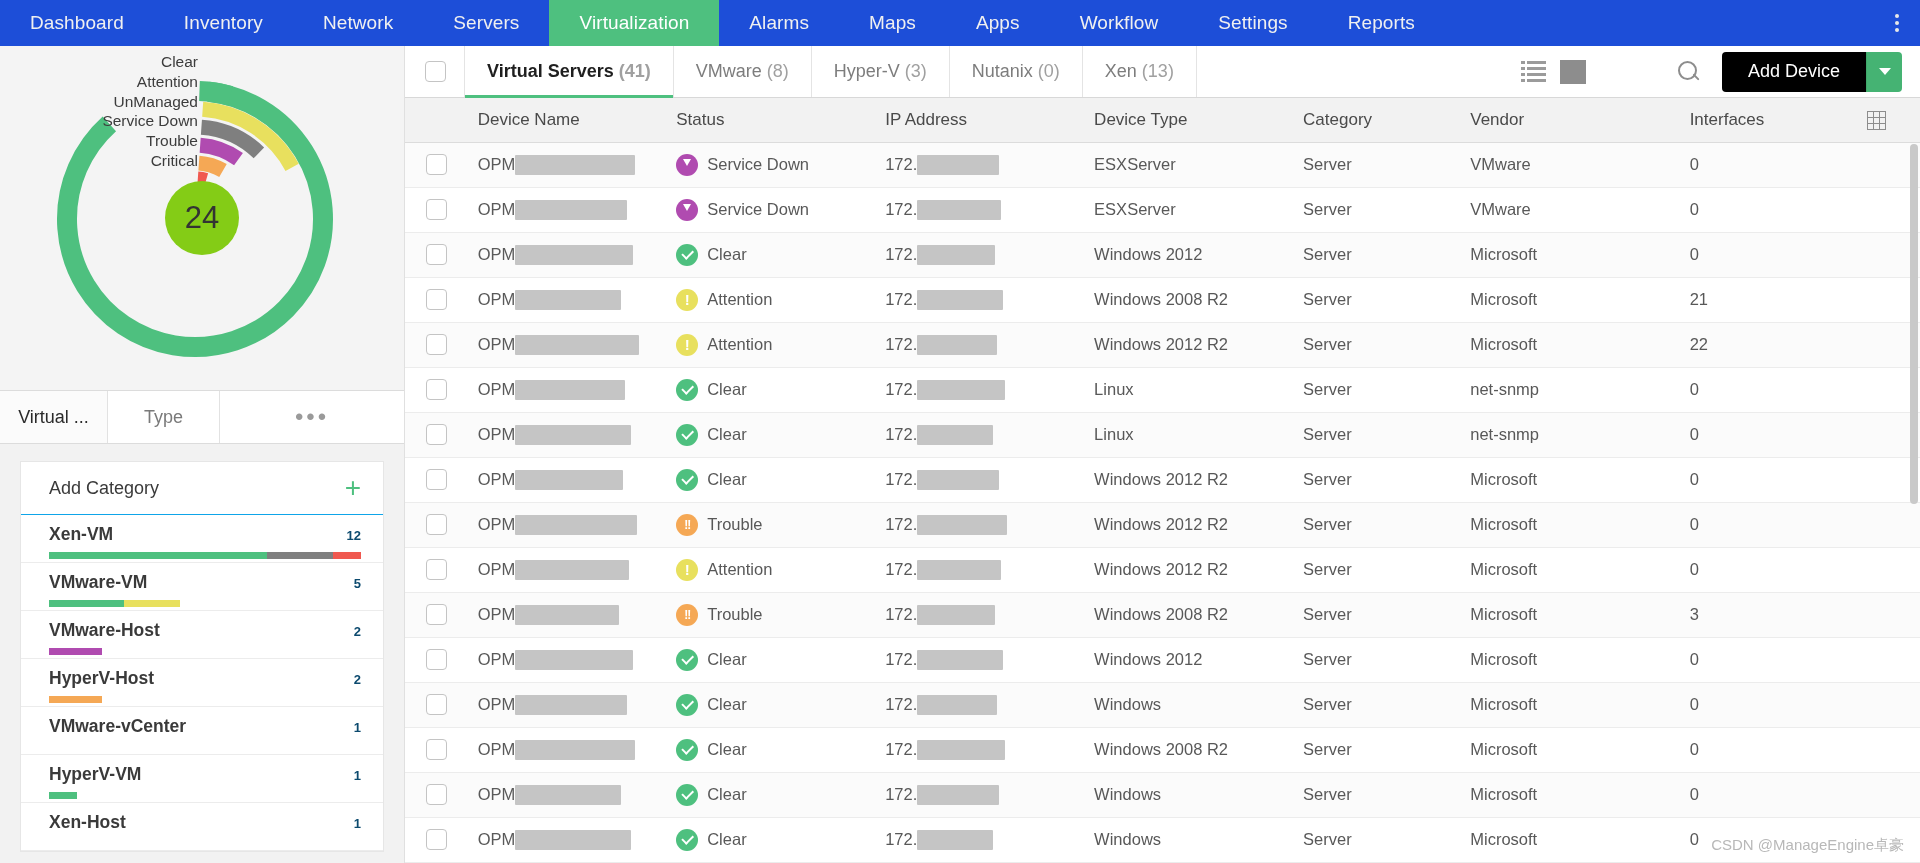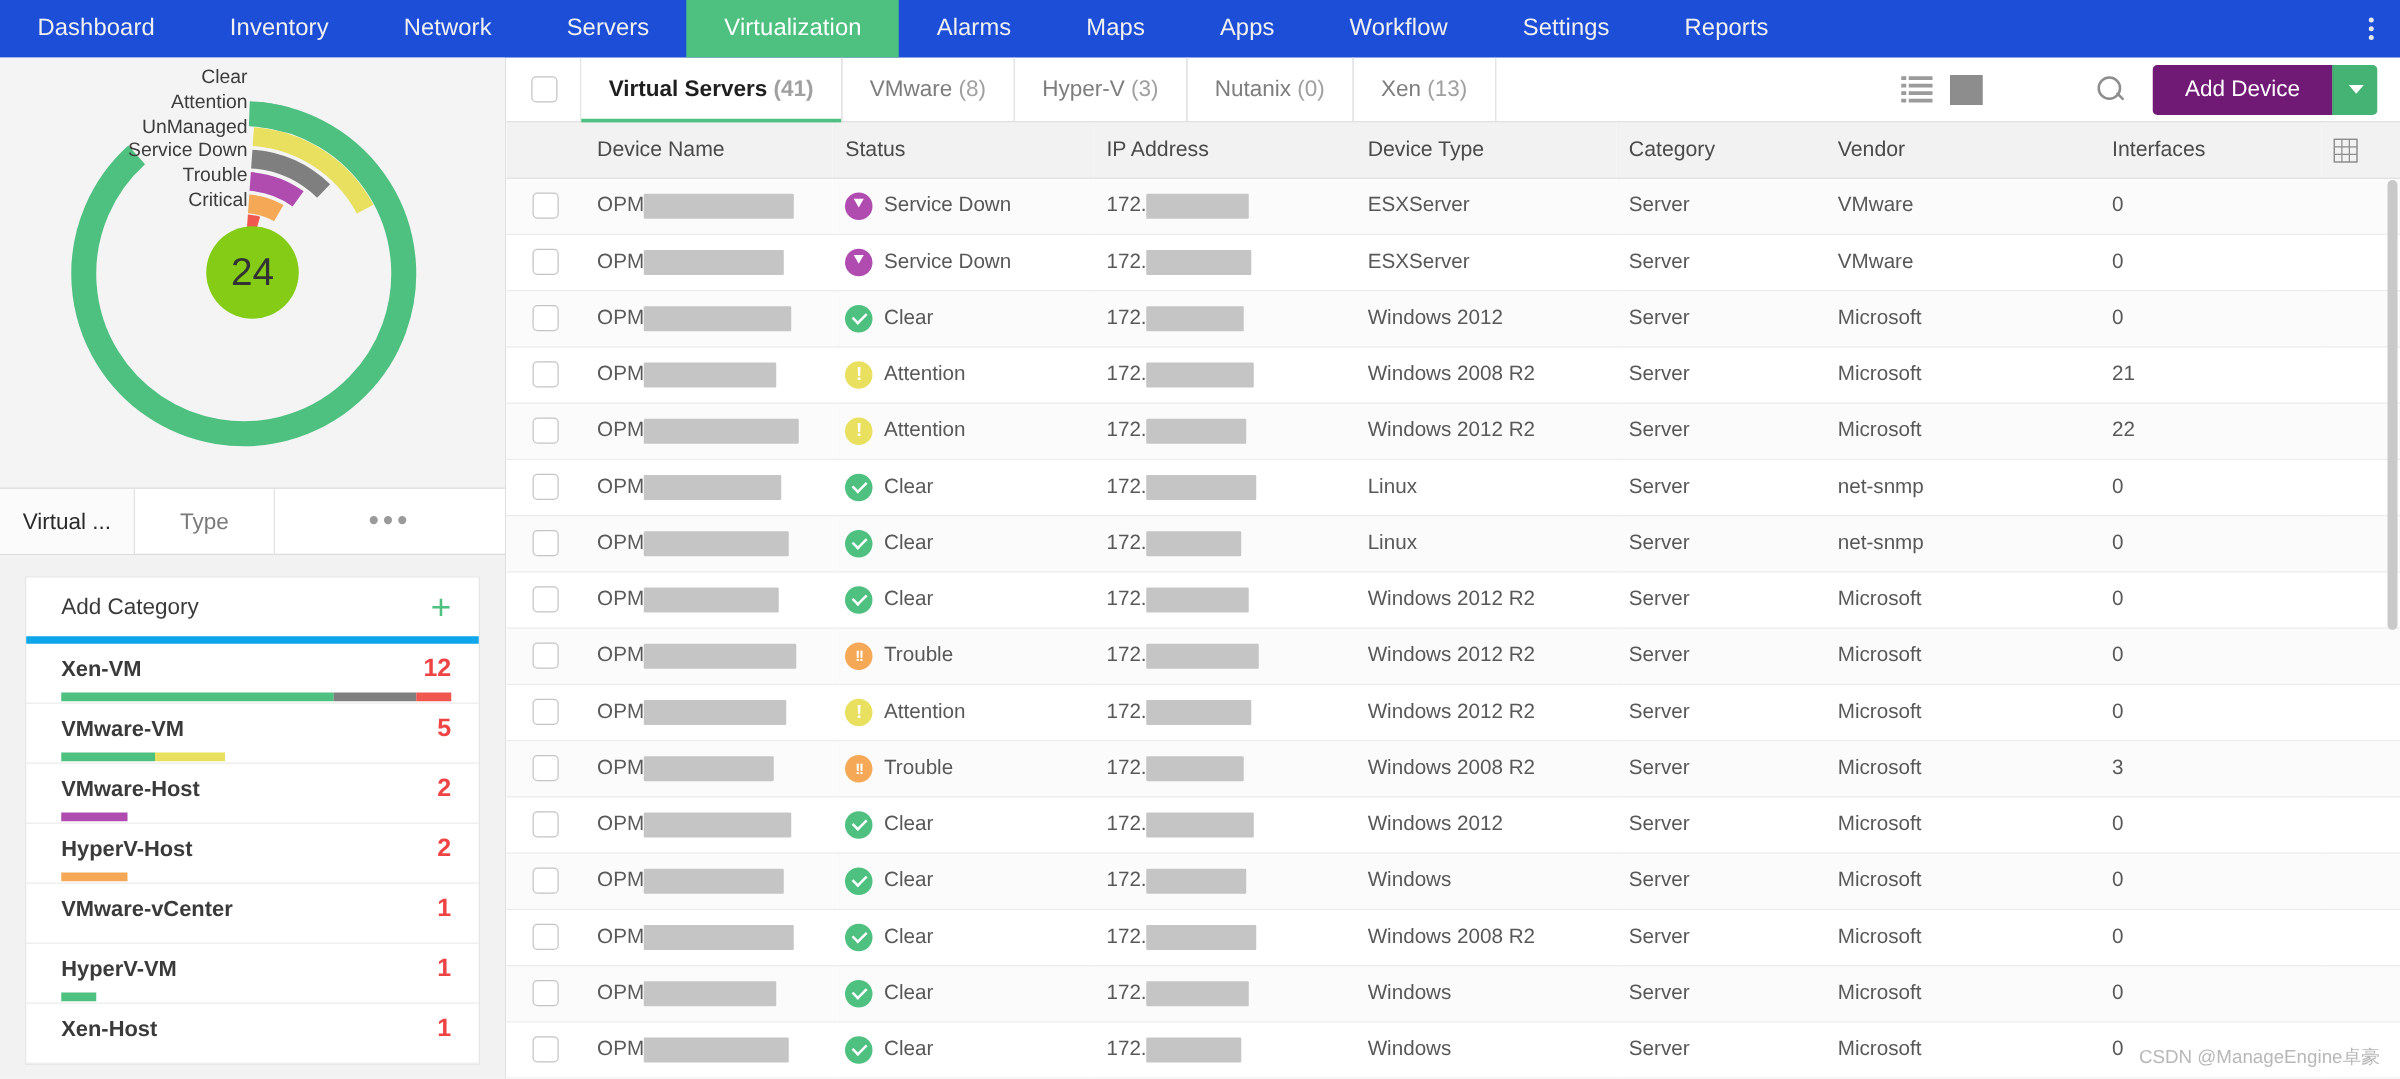--- a/index.html
+++ b/index.html
@@ -88,36 +88,36 @@
   .lp-tab-rest {
     flex: 1; display: flex; align-items: center; justify-content: center;
     color: #9a9a9a; font-size: 24px; letter-spacing: 3px; cursor: pointer;
   }
 
   .lp-listwrap { flex: 1; background: #f2f2f2; padding: 17px 20px 0 20px; overflow: hidden; }
   .lp-list { background: #ffffff; border: 1px solid #e6e6e6; }
   .lp-addrow {
     display: flex; align-items: center; justify-content: space-between;
     height: 53px; padding: 0 22px 0 28px;
-    border-bottom: 6px solid #0ea5e9;
+    border-bottom: 1px solid #0ea5e9;
     cursor: pointer;
   }
   .lp-addrow .lbl { font-size: 18px; color: #3a3a3a; }
   .lp-plus { font-size: 28px; color: #4ec07f; line-height: 1; font-weight: 300; }
 
   .lp-item {
     padding: 9px 22px 0 28px;
     border-bottom: 1px solid #ececec;
     height: 48px;
     cursor: pointer;
     position: relative;
   }
   .lp-item-top { display: flex; justify-content: space-between; align-items: baseline; font-weight: bold; }
   .lp-item-name { font-size: 17.5px; color: #3a3a3a; }
-  .lp-item-count { font-size: 20px; color: #ef4444; }
+  .lp-item-count { font-size: 13px; color: #0c4a6e; }
   .lp-bar { display: flex; height: 7px; margin-top: 7px; width: 100%; }
   .lp-bar span { display: block; height: 7px; }
 
   
   .rightpanel { flex: 1; background: #ffffff; display: flex; flex-direction: column; overflow: hidden; }
 
   .tabbar {
     height: 52px; display: flex; align-items: stretch;
     background: #ffffff; border-bottom: 1px solid #d8d8d8;
     flex: 0 0 52px;
@@ -166,21 +166,21 @@
   .ic-search::after {
     content: ""; position: absolute; left: 16px; top: 17px;
     width: 8px; height: 2.2px; background: #8d8d8d; transform: rotate(45deg); border-radius: 2px;
   }
 
   .addbtn {
     display: flex; align-items: stretch; height: 40px;
     border-radius: 4px; overflow: hidden; cursor: pointer; margin-left: 6px;
   }
   .addbtn-main {
-    background: #701a75; color: #fff; font-size: 18px;
+    background: #000000; color: #fff; font-size: 18px;
     display: flex; align-items: center; padding: 0 26px; white-space: nowrap;
   }
   .addbtn-caret {
     background: #45b373; width: 36px; display: flex;
     align-items: center; justify-content: center; border-left: 1px solid #3fa869;
   }
   .caret-dn {
     width: 0; height: 0; border-left: 6px solid transparent;
     border-right: 6px solid transparent; border-top: 7px solid #ffffff;
   }

